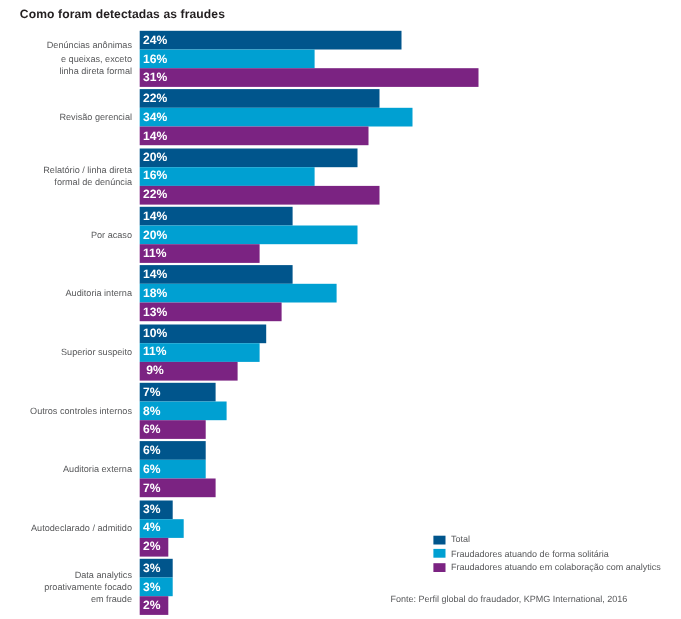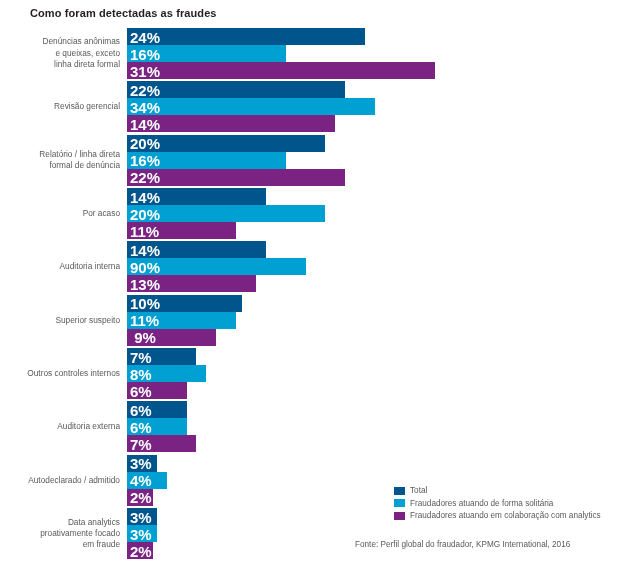--- a/index.html
+++ b/index.html
@@ -11,21 +11,21 @@
     width: 619px;
     height: 563px;
     position: relative;
     font-family: "Liberation Sans", sans-serif;
     overflow: hidden;
     color: #58595b;
   }
 
   #chart-title {
     position: absolute;
-    left: 30px;
+    left: 18px;
     top: 7px;
     font-size: 11px;
     font-weight: bold;
     color: #231f20;
     letter-spacing: 0.1px;
     white-space: nowrap;
   }
 
   #plot {
     position: absolute;
@@ -64,21 +64,21 @@
     box-sizing: border-box;
     display: block;
     min-width: 26px;
   }
 
   .bar .bar-value {
     position: absolute;
     left: 3px;
     top: 50%;
     transform: translateY(-50%);
-    font-size: 15px;
+    font-size: 11px;
     font-weight: bold;
     color: #ffffff;
     white-space: pre;
     letter-spacing: 0px;
   }
 
   .bar.series-total        { background: #00558c; }
   .bar.series-solo         { background: #00a0d2; }
   .bar.series-collab       { background: #7b2382; }
 
@@ -182,21 +182,21 @@
         </div>
       </div>
     </div>
     <div class="cat-group" style="top: 241.4px; height: 51px;">
       <div class="cat-label" style="top: 19.8px;">Auditoria interna</div>
       <div class="bars">
         <div class="bar series-total" title="Total: 14%" style="width: 138.88px;">
           <span class="bar-value">14%</span>
         </div>
         <div class="bar series-solo" title="Fraudadores atuando de forma solitária: 18%" style="width: 178.56px;">
-          <span class="bar-value">90%</span>
+          <span class="bar-value">18%</span>
         </div>
         <div class="bar series-collab" title="Fraudadores atuando em colaboração com terceiros: 13%" style="width: 128.96px;">
           <span class="bar-value">13%</span>
         </div>
       </div>
     </div>
     <div class="cat-group" style="top: 294.75px; height: 51px;">
       <div class="cat-label" style="top: 19.8px;">Superior suspeito</div>
       <div class="bars">
         <div class="bar series-total" title="Total: 10%" style="width: 115px;">

